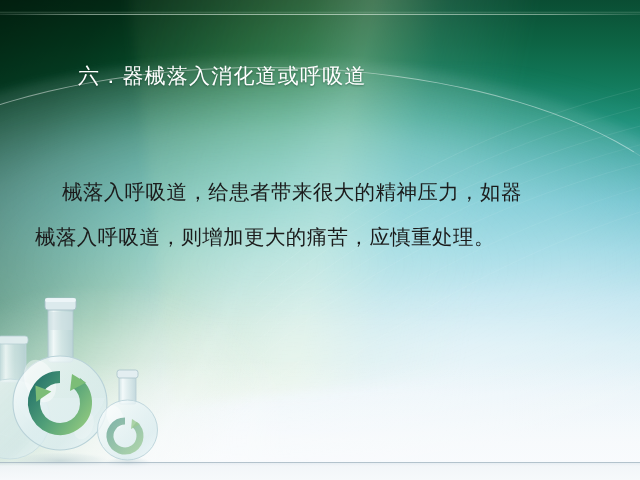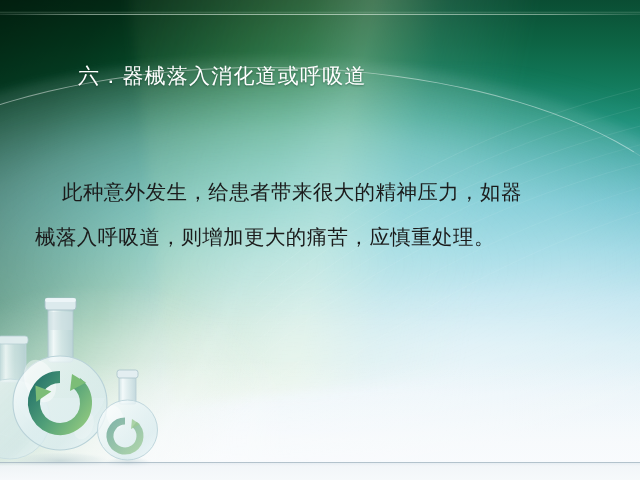--- a/index.html
+++ b/index.html
@@ -329,20 +329,20 @@
           <path d="M 0,-15 A 15,15 0 1,0 9.5,-11.6" fill="none" stroke="url(#recycGradSm)" stroke-width="7" stroke-linecap="butt"></path>
           <polygon points="7,-17 15,-11.8 6,-7" fill="#9ccb94" opacity="0.8"></polygon>
         </g>
       </g>
     </svg>
   </div>
 
   <div class="title">六．器械落入消化道或呼吸道</div>
 
   <div class="body-block">
-    <div class="body-line l1">此种意外发生，给患者带来很大的精神压力，如器</div>
+    <div class="body-line l1">械落入呼吸道，给患者带来很大的精神压力，如器</div>
     <div class="body-line l2">械落入呼吸道，则增加更大的痛苦，应慎重处理。</div>
   </div>
 
   <div class="bg-shelf"></div>
   <div class="bg-shelf-line"></div>
 
 </div>
 
 </body></html>

